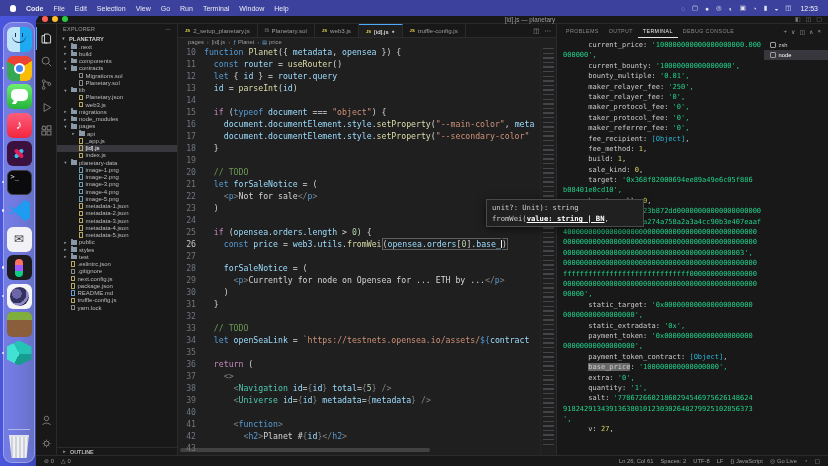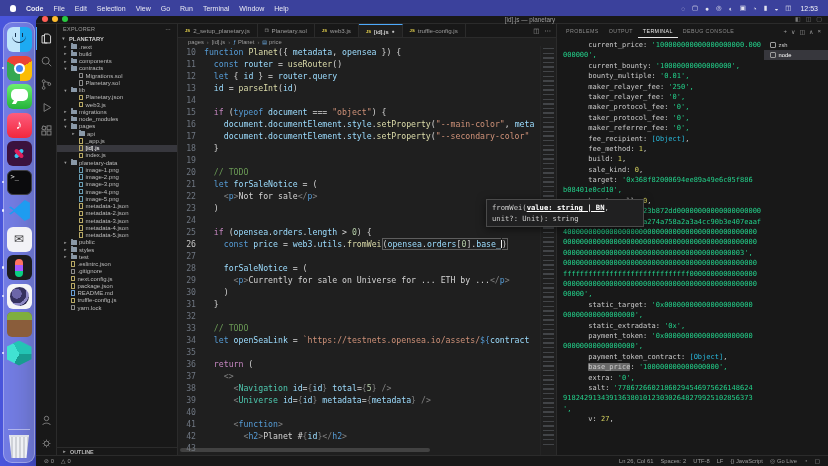--- a/index.html
+++ b/index.html
@@ -603,21 +603,21 @@
               <div class="cl">
                 <span class="ln">27</span>
                 <span class="ct"></span>
               </div>
               <div class="cl">
                 <span class="ln">28</span>
                 <span class="ct"><span class="tk-d">    </span><span class="tk-var">forSaleNotice</span><span class="tk-d"> = (</span></span>
               </div>
               <div class="cl">
                 <span class="ln">29</span>
-                <span class="ct"><span class="tk-d">      </span><span class="tk-punc">&lt;</span><span class="tk-tag">p</span><span class="tk-punc">&gt;</span><span class="tk-txt">Currently for sale on Universe for ... ETH by ...</span><span class="tk-punc">&lt;/</span><span class="tk-tag">p</span><span class="tk-punc">&gt;</span></span>
+                <span class="ct"><span class="tk-d">      </span><span class="tk-punc">&lt;</span><span class="tk-tag">p</span><span class="tk-punc">&gt;</span><span class="tk-txt">Currently for node on Opensea for ... ETH by ...</span><span class="tk-punc">&lt;/</span><span class="tk-tag">p</span><span class="tk-punc">&gt;</span></span>
               </div>
               <div class="cl">
                 <span class="ln">30</span>
                 <span class="ct"><span class="tk-d">    )</span></span>
               </div>
               <div class="cl">
                 <span class="ln">31</span>
                 <span class="ct"><span class="tk-d">  }</span></span>
               </div>
               <div class="cl">
@@ -722,20 +722,21 @@
               <div class="trm"><span class="tt-s">0000000000000000000000000000000000000000000000</span></div>
               <div class="trm"><span class="tt-s">00000',</span></div>
               <div class="trm"><span class="tt-k">      static_target: </span><span class="tt-s">'0x000000000000000000000</span></div>
               <div class="trm"><span class="tt-s">00000000000000000',</span></div>
               <div class="trm"><span class="tt-k">      static_extradata: </span><span class="tt-s">'0x',</span></div>
               <div class="trm"><span class="tt-k">      payment_token: </span><span class="tt-s">'0x000000000000000000000</span></div>
               <div class="trm"><span class="tt-s">00000000000000000',</span></div>
               <div class="trm"><span class="tt-k">      payment_token_contract: </span><span class="tt-o">[Object]</span><span class="tt-k">,</span></div>
               <div class="trm"><span class="tt-k">      </span><span class="tt-k tt-hl">base_price</span><span class="tt-k">: </span><span class="tt-s">'100000000000000000',</span></div>
               <div class="trm"><span class="tt-k">      extra: </span><span class="tt-s">'0',</span></div>
+              <div class="trm"><span class="tt-k">      quantity: </span><span class="tt-s">'1',</span></div>
               <div class="trm"><span class="tt-k">      salt: </span><span class="tt-s">'77867266021860294546975626148624</span></div>
               <div class="trm"><span class="tt-s">918242913439136380101230302648279925102856373</span></div>
               <div class="trm"><span class="tt-s">',</span></div>
               <div class="trm"><span class="tt-k">      v: </span><span class="tt-n">27</span><span class="tt-k">,</span></div>
             </div>
           <div class="termlist" id="termlist">
               <div class="tlrow">
                 <span class="tico"></span>
                 <span>zsh</span>
               </div>
@@ -782,17 +783,17 @@
           <span class="sbit">
             <span>◔</span>
           </span>
           <span class="sbit">
             <span>▢</span>
           </span>
         </div>
     </div>
 
     <div class="tooltip">
+      <div>unit?: Unit): string</div>
       <div><span>fromWei(</span><span class="param">value: string | BN</span><span>,</span></div>
-      <div>unit?: Unit): string</div>
     </div>
   </div>
 </div>
 
 </body></html>

